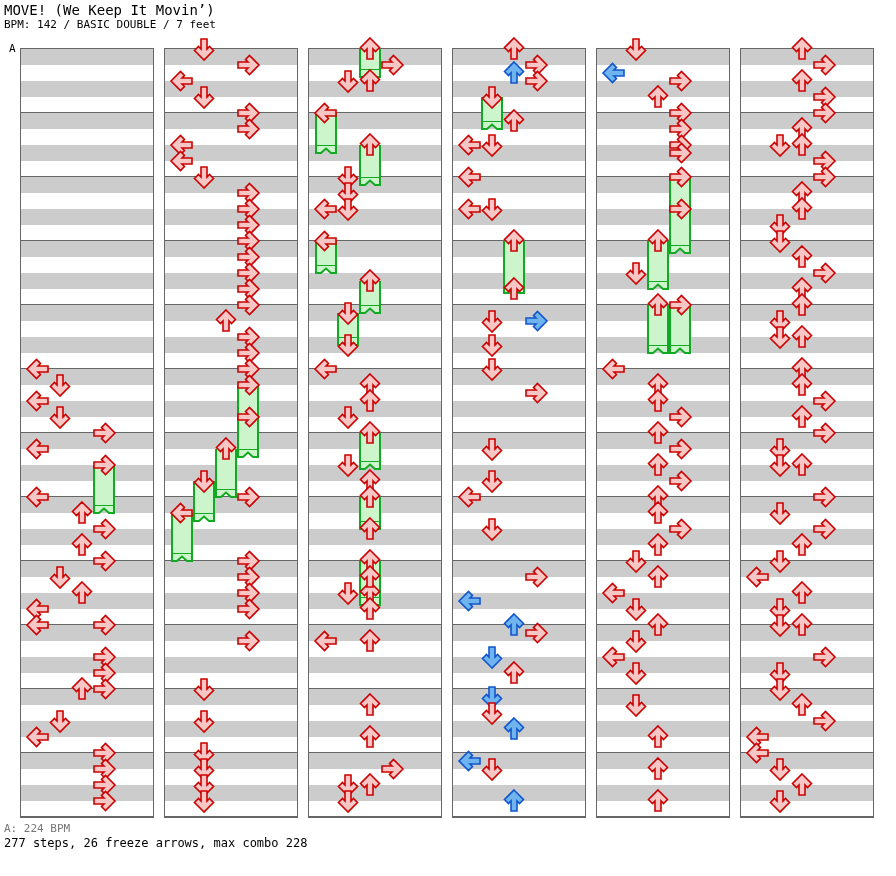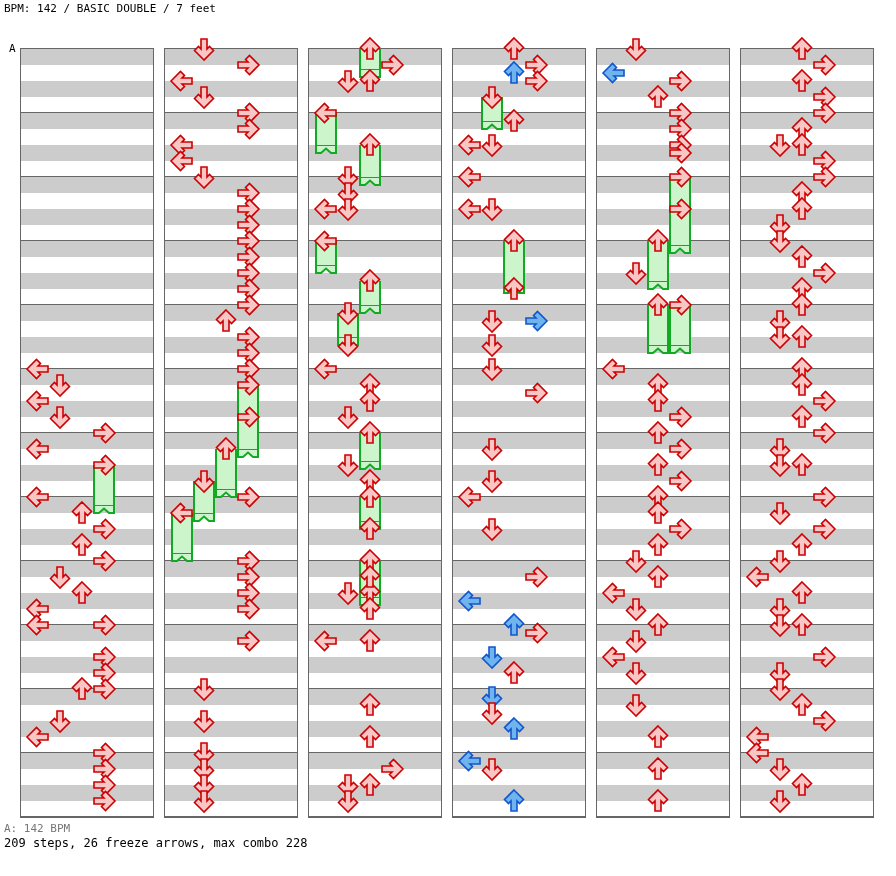--- a/index.html
+++ b/index.html
@@ -92,20 +92,21 @@
   }
   .statsline{
     font-family:"DejaVu Sans Mono","Liberation Mono",monospace;
     font-size:12px;color:#000000;line-height:15px;white-space:nowrap;
   }
 </style>
 </head>
 <body>
 
 <div id="header">
+  <div class="songtitle">MOVE! (We Keep It Movin’)</div>
   <div class="meta">BPM: 142 / BASIC DOUBLE / 7 feet</div>
 </div>
 
 <div id="chart">
     <div class="colgroup" style="left: 20px;">
       <div class="collabel">A</div>
       <div class="colbody">
         <div class="measure">
           <div class="band b0" style="background: rgb(204, 204, 204);"></div>
           <div class="band b2" style="background: rgb(204, 204, 204);"></div>
@@ -1718,15 +1719,15 @@
             <svg viewBox="0 0 26 26" style="transform:rotate(0deg)">
               <path d="M 13 24 L 3.5 14.5 L 7.5 10.5 L 10 13 L 10 3 L 16 3 L 16 13 L 18.5 10.5 L 22.5 14.5 Z" fill="#f9c6c6" stroke="#cc0000" stroke-width="1.6" stroke-linejoin="miter"></path>
             </svg>
           </div>
         </div>
       </div>
     </div>
   </div>
 
 <div id="footer">
-  <div class="bpmline">A: 142 BPM</div>
-  <div class="statsline">209 steps, 26 freeze arrows, max combo 228</div>
+  <div class="bpmline">A: 224 BPM</div>
+  <div class="statsline">277 steps, 26 freeze arrows, max combo 228</div>
 </div>
 
 </body></html>

